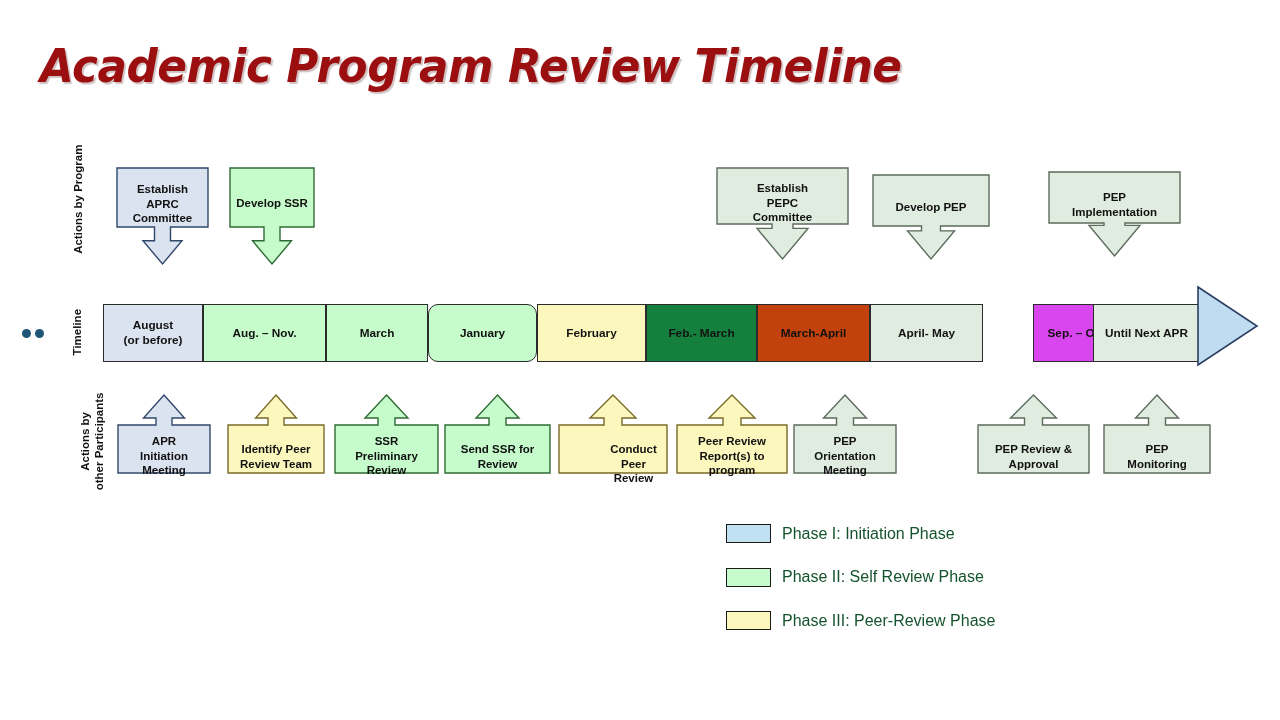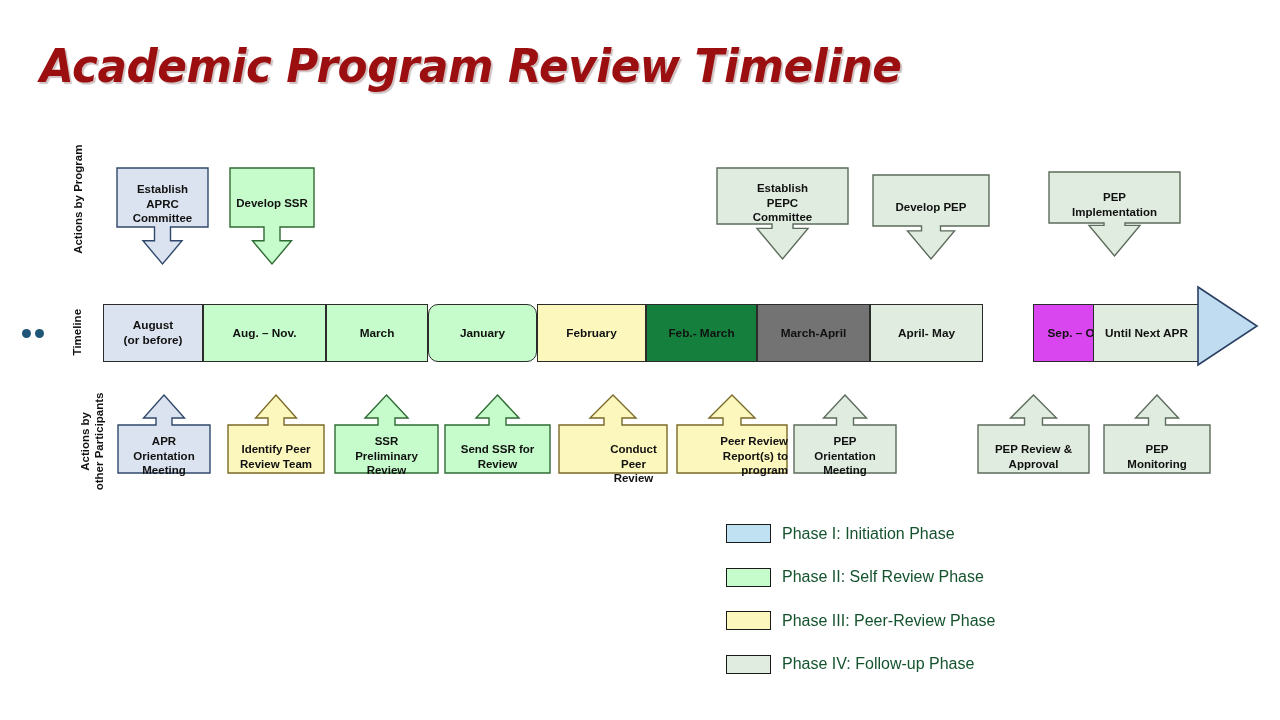--- a/index.html
+++ b/index.html
@@ -223,21 +223,21 @@
       </div>
       <div class="tl-cell" style="left: 325px; width: 109px; background: rgb(198, 252, 203); border-radius: 10px;">
         <div class="tl-text">January</div>
       </div>
       <div class="tl-cell" style="left: 434px; width: 109px; background: rgb(252, 247, 189);">
         <div class="tl-text">February</div>
       </div>
       <div class="tl-cell" style="left: 543px; width: 111px; background: #15803d;">
         <div class="tl-text">Feb.- March</div>
       </div>
-      <div class="tl-cell" style="left: 654px; width: 113px; background: #737373;">
+      <div class="tl-cell" style="left: 654px; width: 113px; background: #c2410c;">
         <div class="tl-text">March-April</div>
       </div>
       <div class="tl-cell" style="left: 767px; width: 113px; background: rgb(223, 236, 223);">
         <div class="tl-text">April- May</div>
       </div>
       <div class="tl-cell" style="left: 930px; width: 90px; background: #d946ef;">
         <div class="tl-text">Sep. – Oct.</div>
       </div>
       <div class="tl-cell" style="left: 990px; width: 107px; background: rgb(223, 236, 223);">
         <div class="tl-text">Until Next APR</div>
@@ -247,21 +247,21 @@
       <svg width="62" height="80" viewBox="0 0 62 80">
         <polygon points="1,1 60,40 1,79" fill="#bfdcf0" stroke="#2b3f63" stroke-width="1.6" stroke-linejoin="miter"></polygon>
       </svg>
     </div>
   <div id="participant-row">
       <div class="up-arrow" style="left: 117px; top: 394px; width: 94px; height: 80px;">
         <svg width="94" height="80" viewBox="0 0 94 80">
           <polygon points="47.0,1.0 67.5,24.0 55.0,24.0 55.0,31.0 93.0,31.0 93.0,79.0 1.0,79.0 1.0,31.0 39.0,31.0 39.0,24.0 26.5,24.0" fill="#dce3f0" stroke="#30486b" stroke-width="1.4" stroke-linejoin="miter"></polygon>
         </svg>
         <div class="shape-text" style="top: 40px;">APR
-Orientation
+Initiation
 Meeting</div>
       </div>
       <div class="up-arrow" style="left: 227px; top: 394px; width: 98px; height: 80px;">
         <svg width="98" height="80" viewBox="0 0 98 80">
           <polygon points="49.0,1.0 69.5,24.0 57.0,24.0 57.0,31.0 97.0,31.0 97.0,79.0 1.0,79.0 1.0,31.0 41.0,31.0 41.0,24.0 28.5,24.0" fill="#fcf7bd" stroke="#7a6a28" stroke-width="1.4" stroke-linejoin="miter"></polygon>
         </svg>
         <div class="shape-text" style="top: 48px;">Identify Peer
 Review  Team</div>
       </div>
       <div class="up-arrow" style="left: 334px; top: 394px; width: 105px; height: 80px;">
@@ -283,21 +283,21 @@
         <svg width="110" height="80" viewBox="0 0 110 80">
           <polygon points="55.0,1.0 78.0,24.0 64.0,24.0 64.0,31.0 109.0,31.0 109.0,79.0 1.0,79.0 1.0,31.0 46.0,31.0 46.0,24.0 32.0,24.0" fill="#fcf7bd" stroke="#7a6a28" stroke-width="1.4" stroke-linejoin="miter"></polygon>
         </svg>
         <div class="shape-text" style="top: 48px; padding-left: 41px;">Conduct Peer
 Review</div>
       </div>
       <div class="up-arrow" style="left: 676px; top: 394px; width: 112px; height: 80px;">
         <svg width="112" height="80" viewBox="0 0 112 80">
           <polygon points="56.0,1.0 79.0,24.0 65.0,24.0 65.0,31.0 111.0,31.0 111.0,79.0 1.0,79.0 1.0,31.0 47.0,31.0 47.0,24.0 33.0,24.0" fill="#fcf7bd" stroke="#7a6a28" stroke-width="1.4" stroke-linejoin="miter"></polygon>
         </svg>
-        <div class="shape-text" style="top: 40px; text-align: right;">Peer Review
+        <div class="shape-text" style="top: 40px;">Peer Review
 Report(s) to
 program</div>
       </div>
       <div class="up-arrow" style="left: 793px; top: 394px; width: 104px; height: 80px;">
         <svg width="104" height="80" viewBox="0 0 104 80">
           <polygon points="52.0,1.0 73.5,24.0 60.5,24.0 60.5,31.0 103.0,31.0 103.0,79.0 1.0,79.0 1.0,31.0 43.5,31.0 43.5,24.0 30.5,24.0" fill="#dfecdf" stroke="#5c6b5c" stroke-width="1.4" stroke-linejoin="miter"></polygon>
         </svg>
         <div class="shape-text" style="top: 40px;">PEP
 Orientation
 Meeting</div>
@@ -324,19 +324,15 @@
         <div class="legend-text">Phase I: Initiation Phase</div>
       </div>
       <div class="legend-row">
         <div class="legend-swatch" style="background: rgb(198, 252, 203);"></div>
         <div class="legend-text">Phase II: Self Review Phase</div>
       </div>
       <div class="legend-row">
         <div class="legend-swatch" style="background: rgb(252, 247, 189);"></div>
         <div class="legend-text">Phase III: Peer-Review Phase</div>
       </div>
-      <div class="legend-row">
-        <div class="legend-swatch" style="background: rgb(223, 236, 223);"></div>
-        <div class="legend-text">Phase IV: Follow-up Phase</div>
-      </div>
     </div>
 
 </div>
 
 </body></html>

